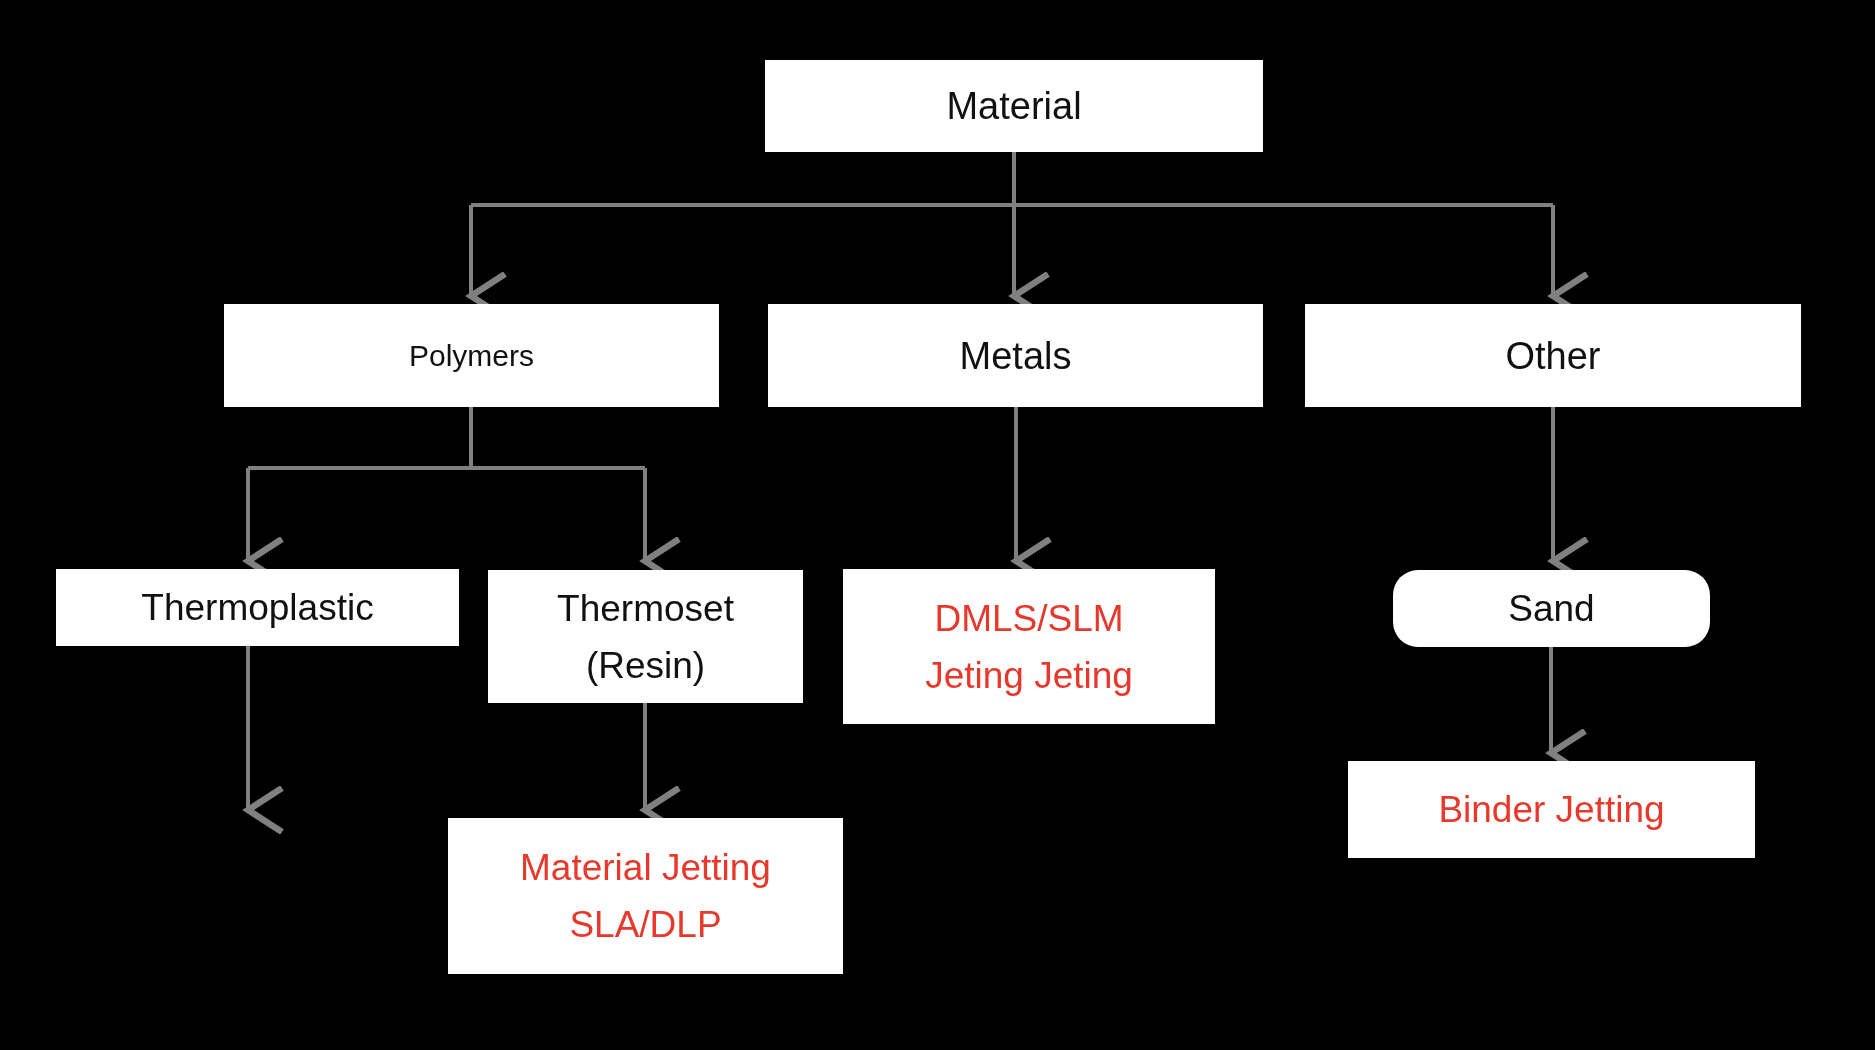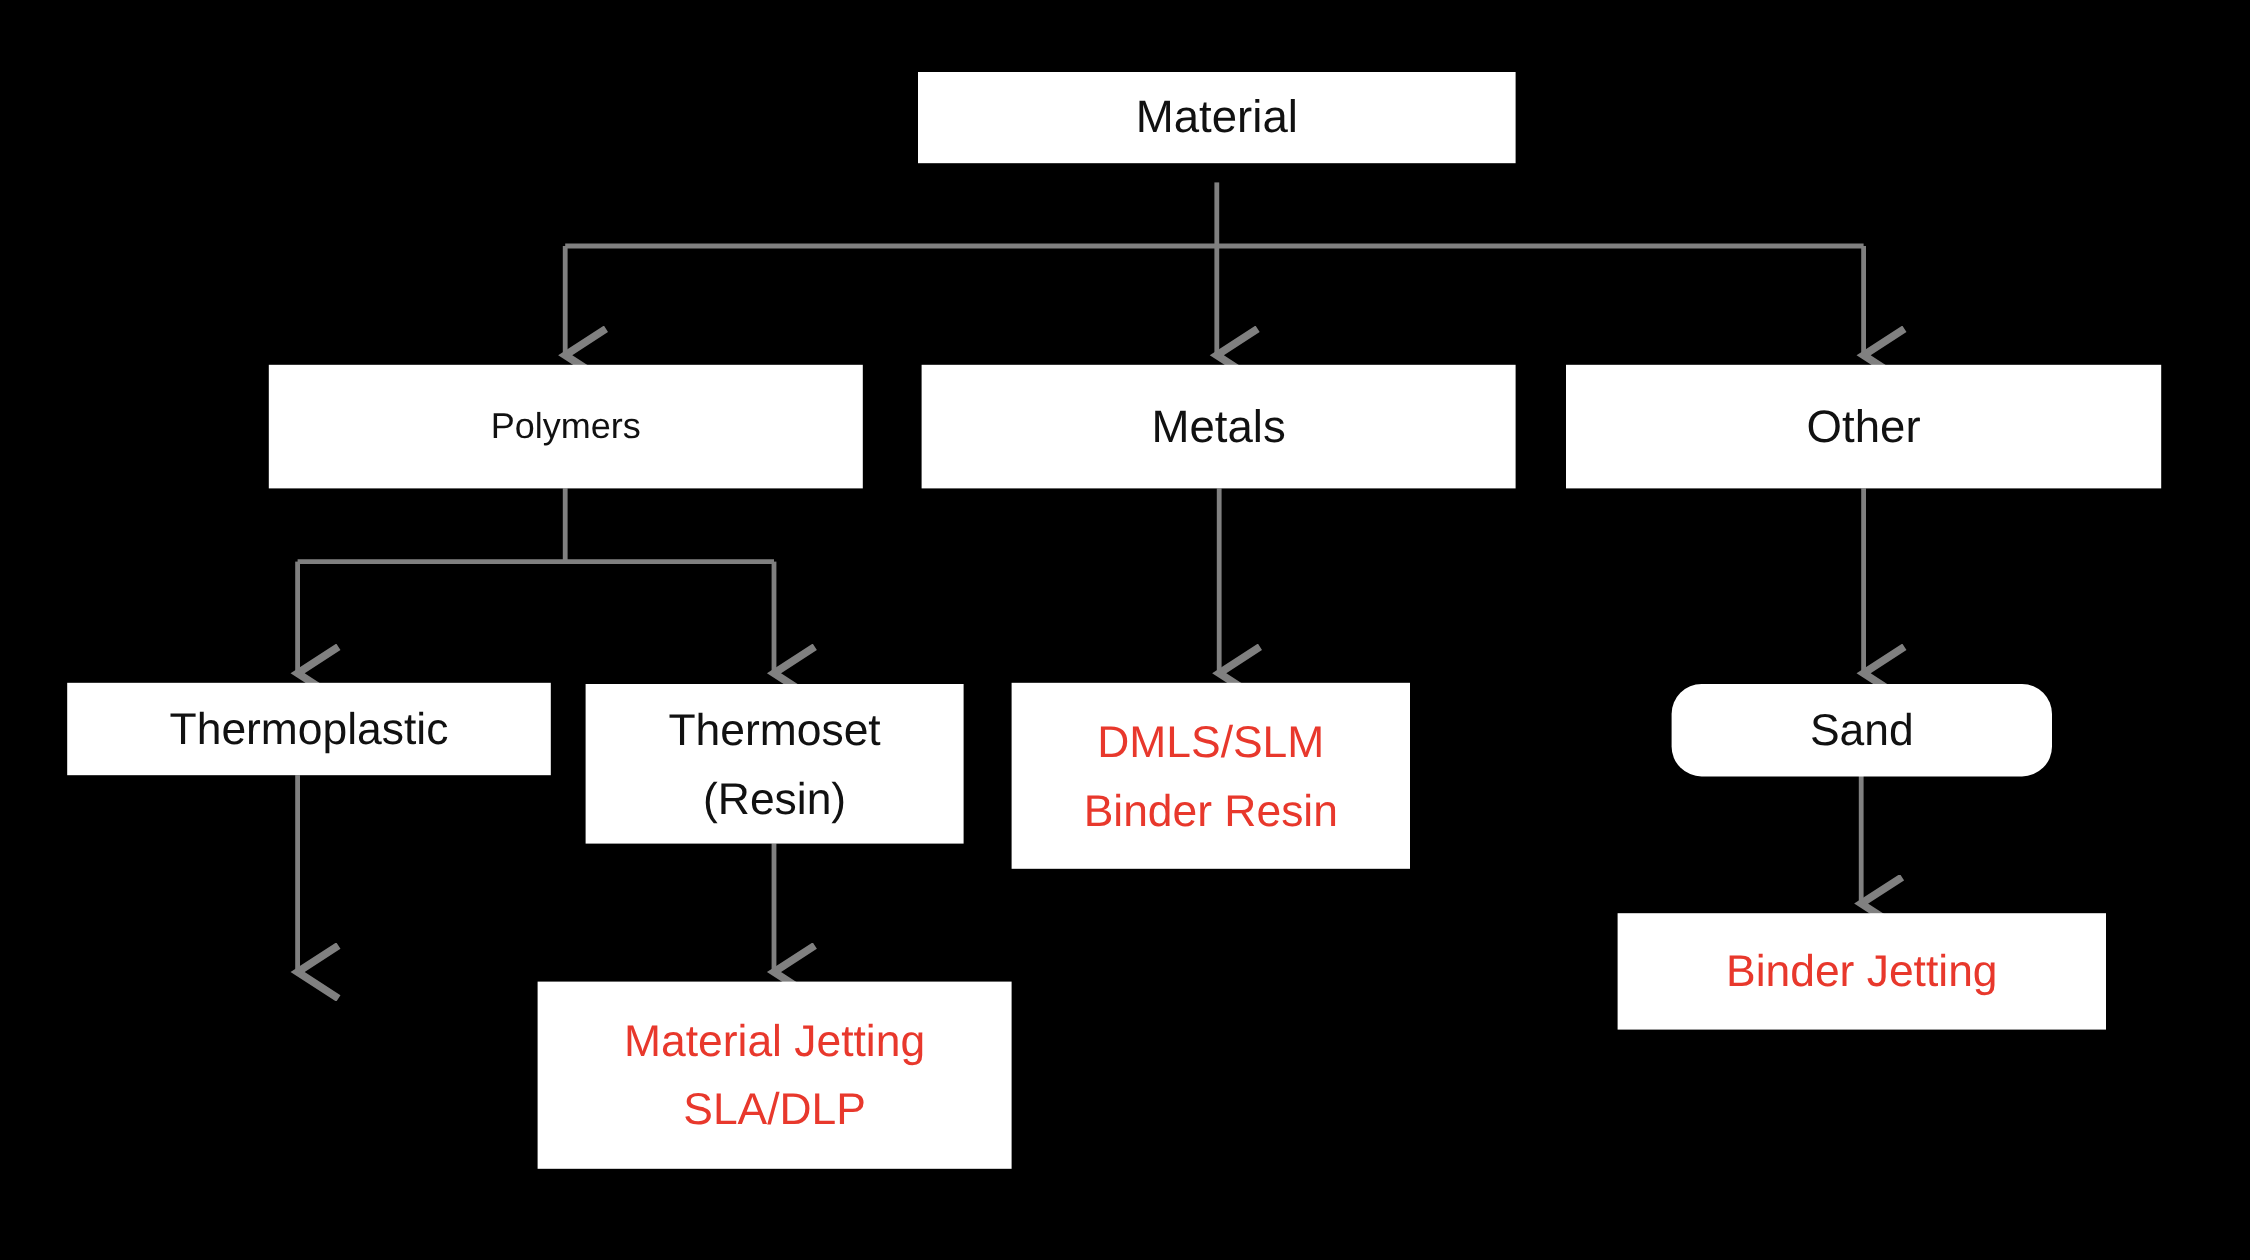--- a/index.html
+++ b/index.html
@@ -69,21 +69,21 @@
       <path d="M 1553 407 L 1553 561" marker-end="url(#arrow)"></path>
 
       <path d="M 248 646 L 248 810" marker-end="url(#arrow)"></path>
 
       <path d="M 645 703 L 645 810" marker-end="url(#arrow)"></path>
 
       <path d="M 1551 646 L 1551 753" marker-end="url(#arrow)"></path>
     </g>
   </svg>
 
-  <div class="node dark" style="left:765px;top:60px;width:498px;height:76px;font-size:38px;">
+  <div class="node dark" style="left:765px;top:60px;width:498px;height:92px;font-size:38px;">
     <span class="line">Material</span>
   </div>
 
   <div class="node dark" style="left:224px;top:304px;width:495px;height:103px;font-size:30px;">
     <span class="line">Polymers</span>
   </div>
 
   <div class="node dark" style="left:1305px;top:304px;width:496px;height:103px;font-size:38px;">
     <span class="line">Other</span>
   </div>
@@ -94,23 +94,23 @@
 
   <div class="node dark" style="left:56px;top:569px;width:403px;height:77px;font-size:37px;">
     <span class="line">Thermoplastic</span>
   </div>
 
   <div class="node dark two-line" style="left:488px;top:570px;width:315px;height:133px;font-size:37px;">
     <span class="line">Thermoset</span>
     <span class="line">(Resin)</span>
   </div>
 
-  <div class="node accent two-line" style="left:843px;top:569px;width:332px;height:155px;font-size:37px;">
+  <div class="node accent two-line" style="left:843px;top:569px;width:372px;height:155px;font-size:37px;">
     <span class="line">DMLS/SLM</span>
-    <span class="line">Binder Resin</span>
+    <span class="line">Jeting Jeting</span>
   </div>
 
   <div class="node dark" style="left:1393px;top:570px;width:317px;height:77px;font-size:37px;border-radius:25px;">
     <span class="line">Sand</span>
   </div>
 
 
   <div class="node accent two-line" style="left:448px;top:818px;width:395px;height:156px;font-size:37px;">
     <span class="line">Material Jetting</span>
     <span class="line">SLA/DLP</span>

